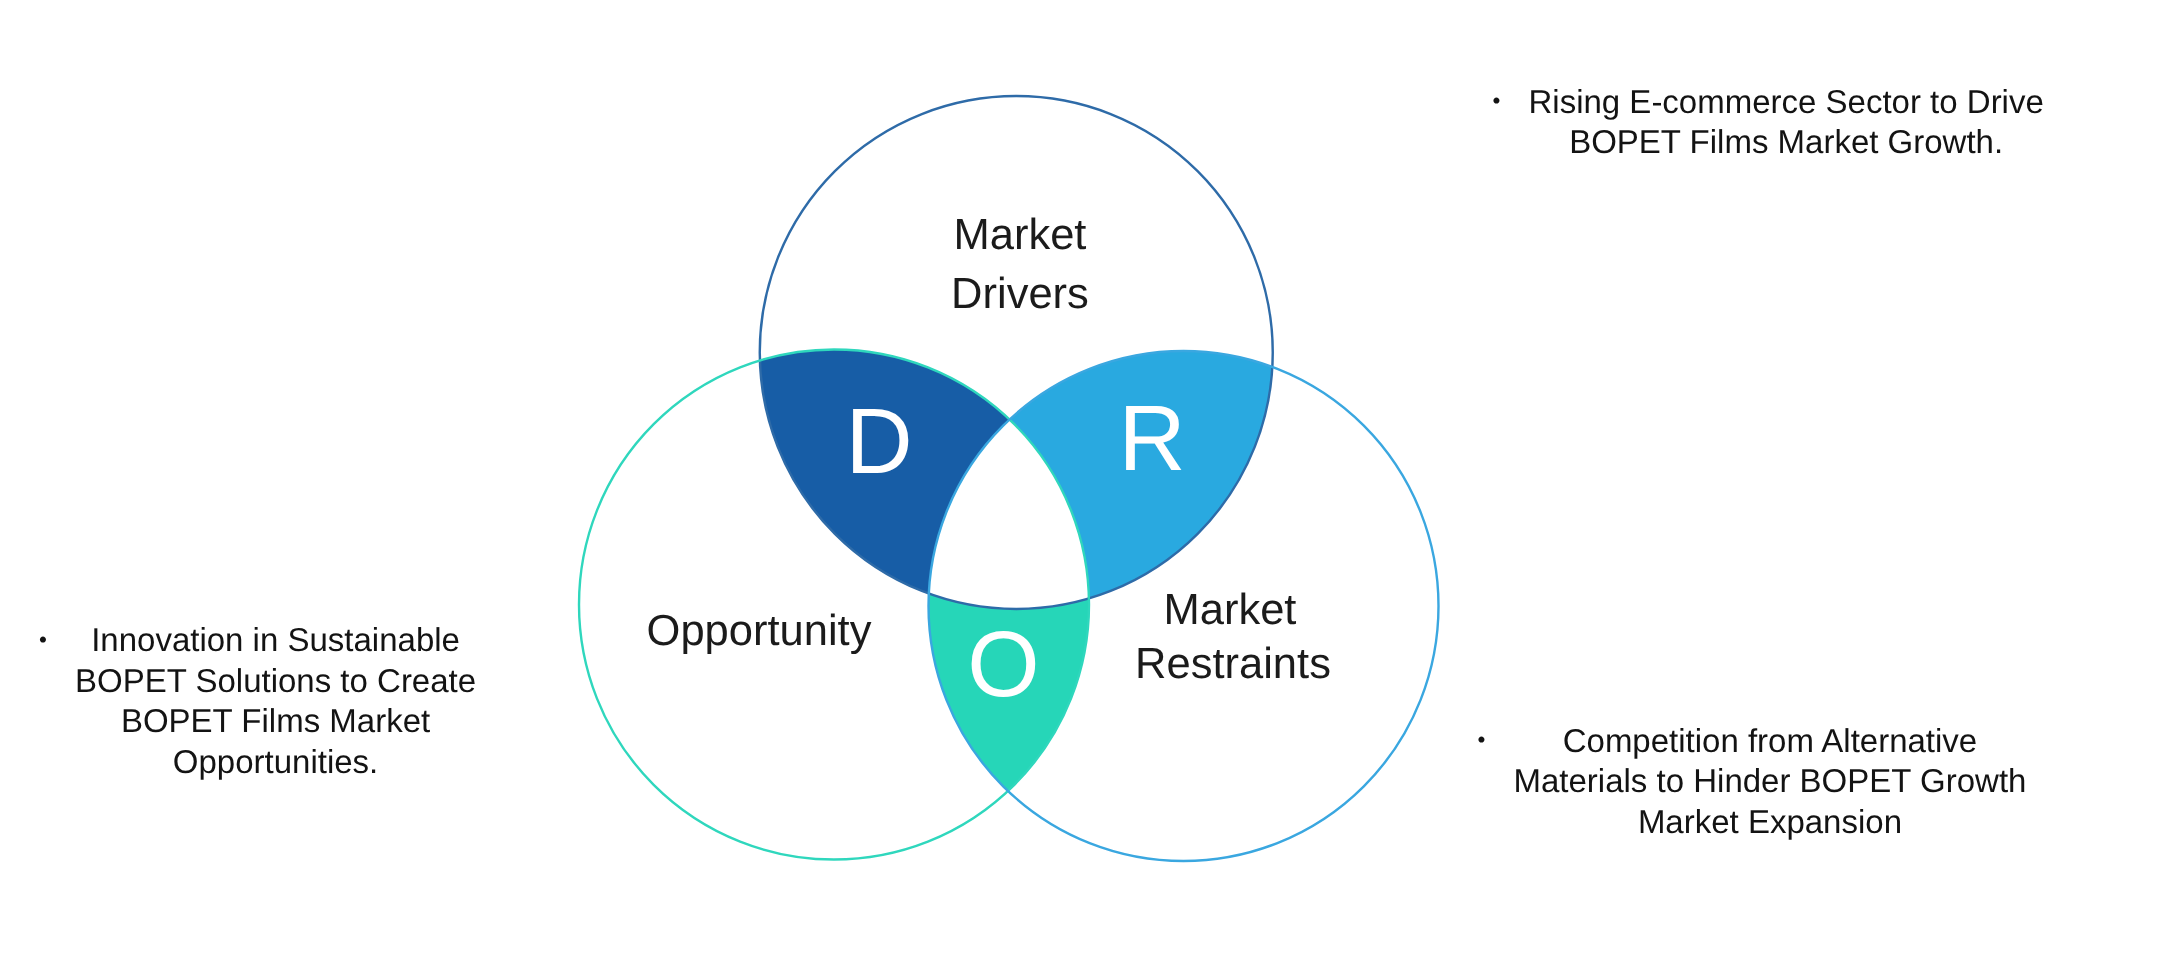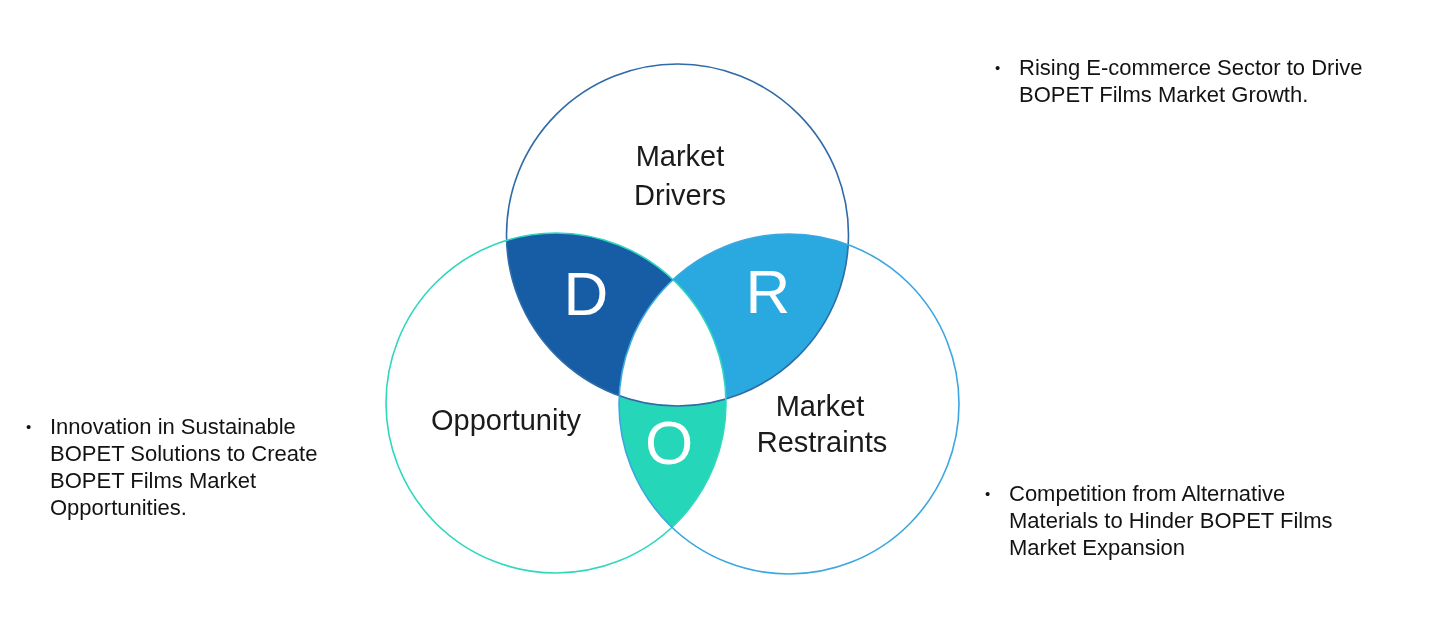--- a/index.html
+++ b/index.html
@@ -33,21 +33,21 @@
     font-size: 22px;
     line-height: 27px;
   }
   .bullet .dot {
     font-size: 15px;
     line-height: 27px;
     width: 12px;
     margin-right: 12px;
     flex: 0 0 auto;
   }
-  .bullet .text { white-space: pre-line; }
+  .bullet .text { white-space: pre-line; text-align: center; }
   .bullet-drivers { left: 995px; top: 54px; }
   .bullet-opportunity { left: 26px; top: 413px; }
   .bullet-restraints { left: 985px; top: 480px; }
   .source-url {
     position: absolute;
     left: 997px;
     top: 601px;
     font-size: 19px;
     color: #4c5155;
     letter-spacing: 0.2px;
@@ -116,18 +116,18 @@
     <span class="dot">•</span>
     <span class="text">Innovation in Sustainable
 BOPET Solutions to Create
 BOPET Films Market
 Opportunities.</span>
   </div>
 
   <div class="bullet bullet-restraints">
     <span class="dot">•</span>
     <span class="text">Competition from Alternative
-Materials to Hinder BOPET Films
+Materials to Hinder BOPET Growth
 Market Expansion</span>
   </div>
 
 
 </div>
 
 </body></html>

